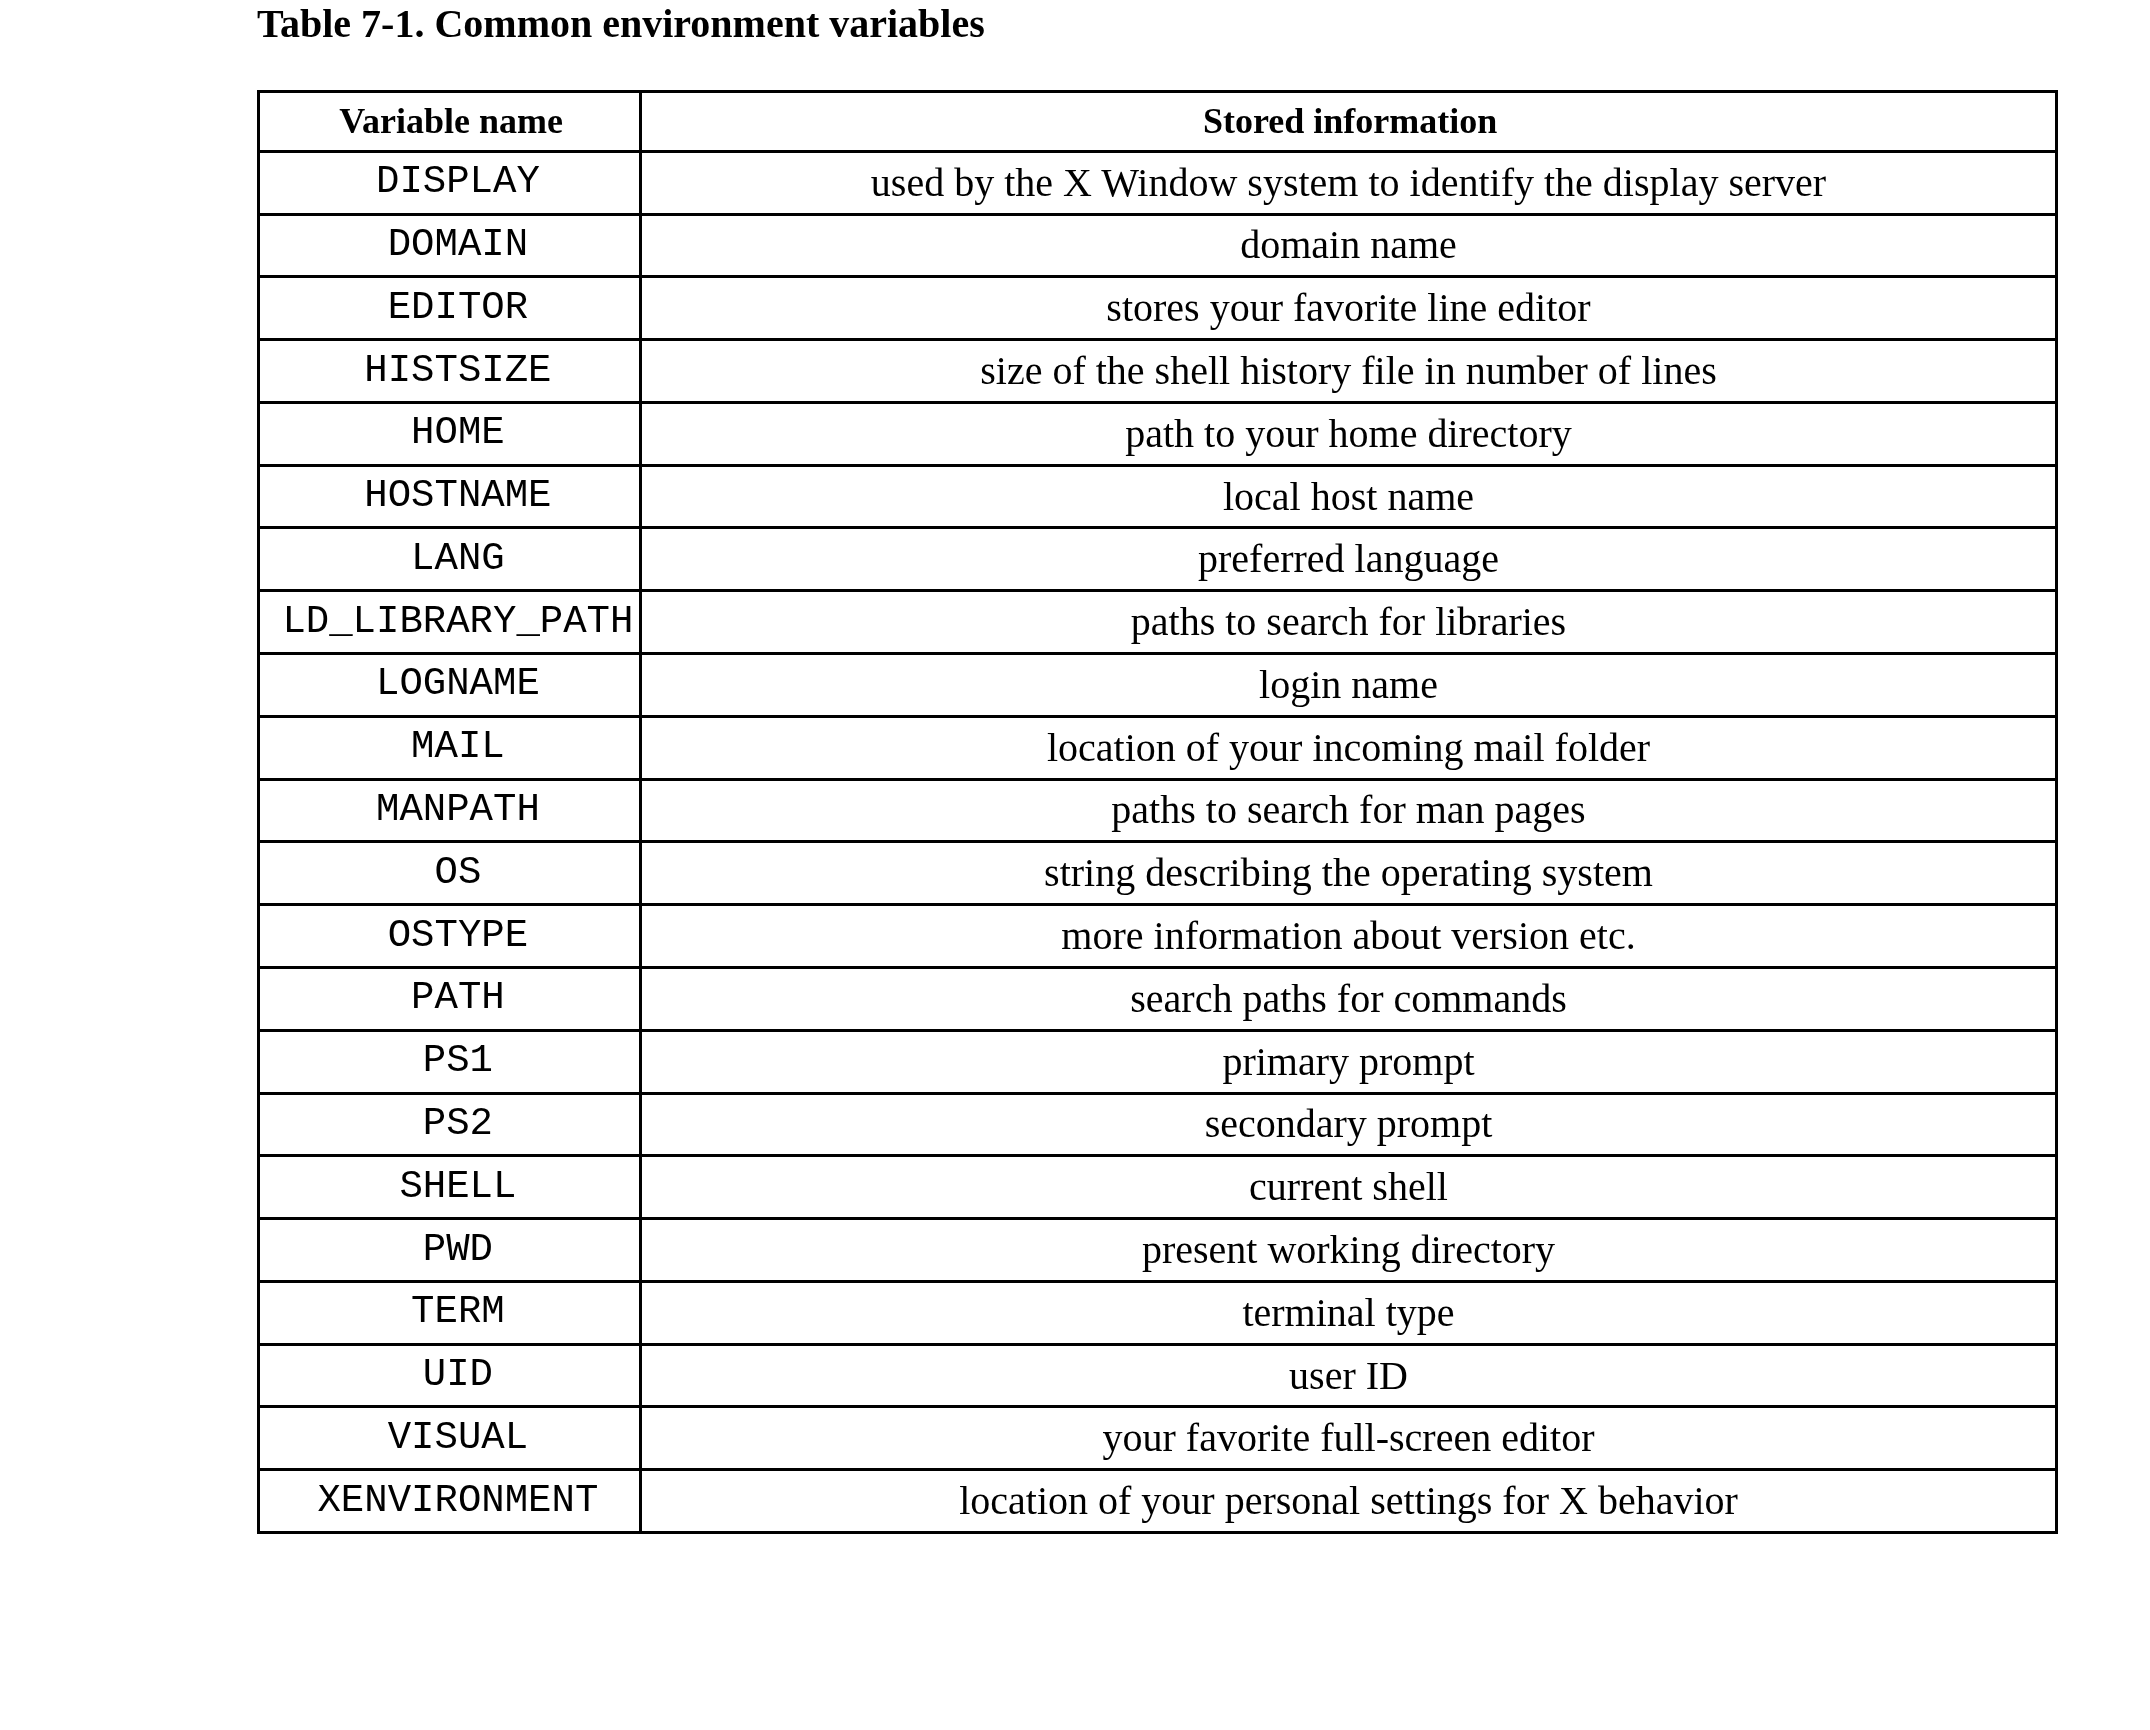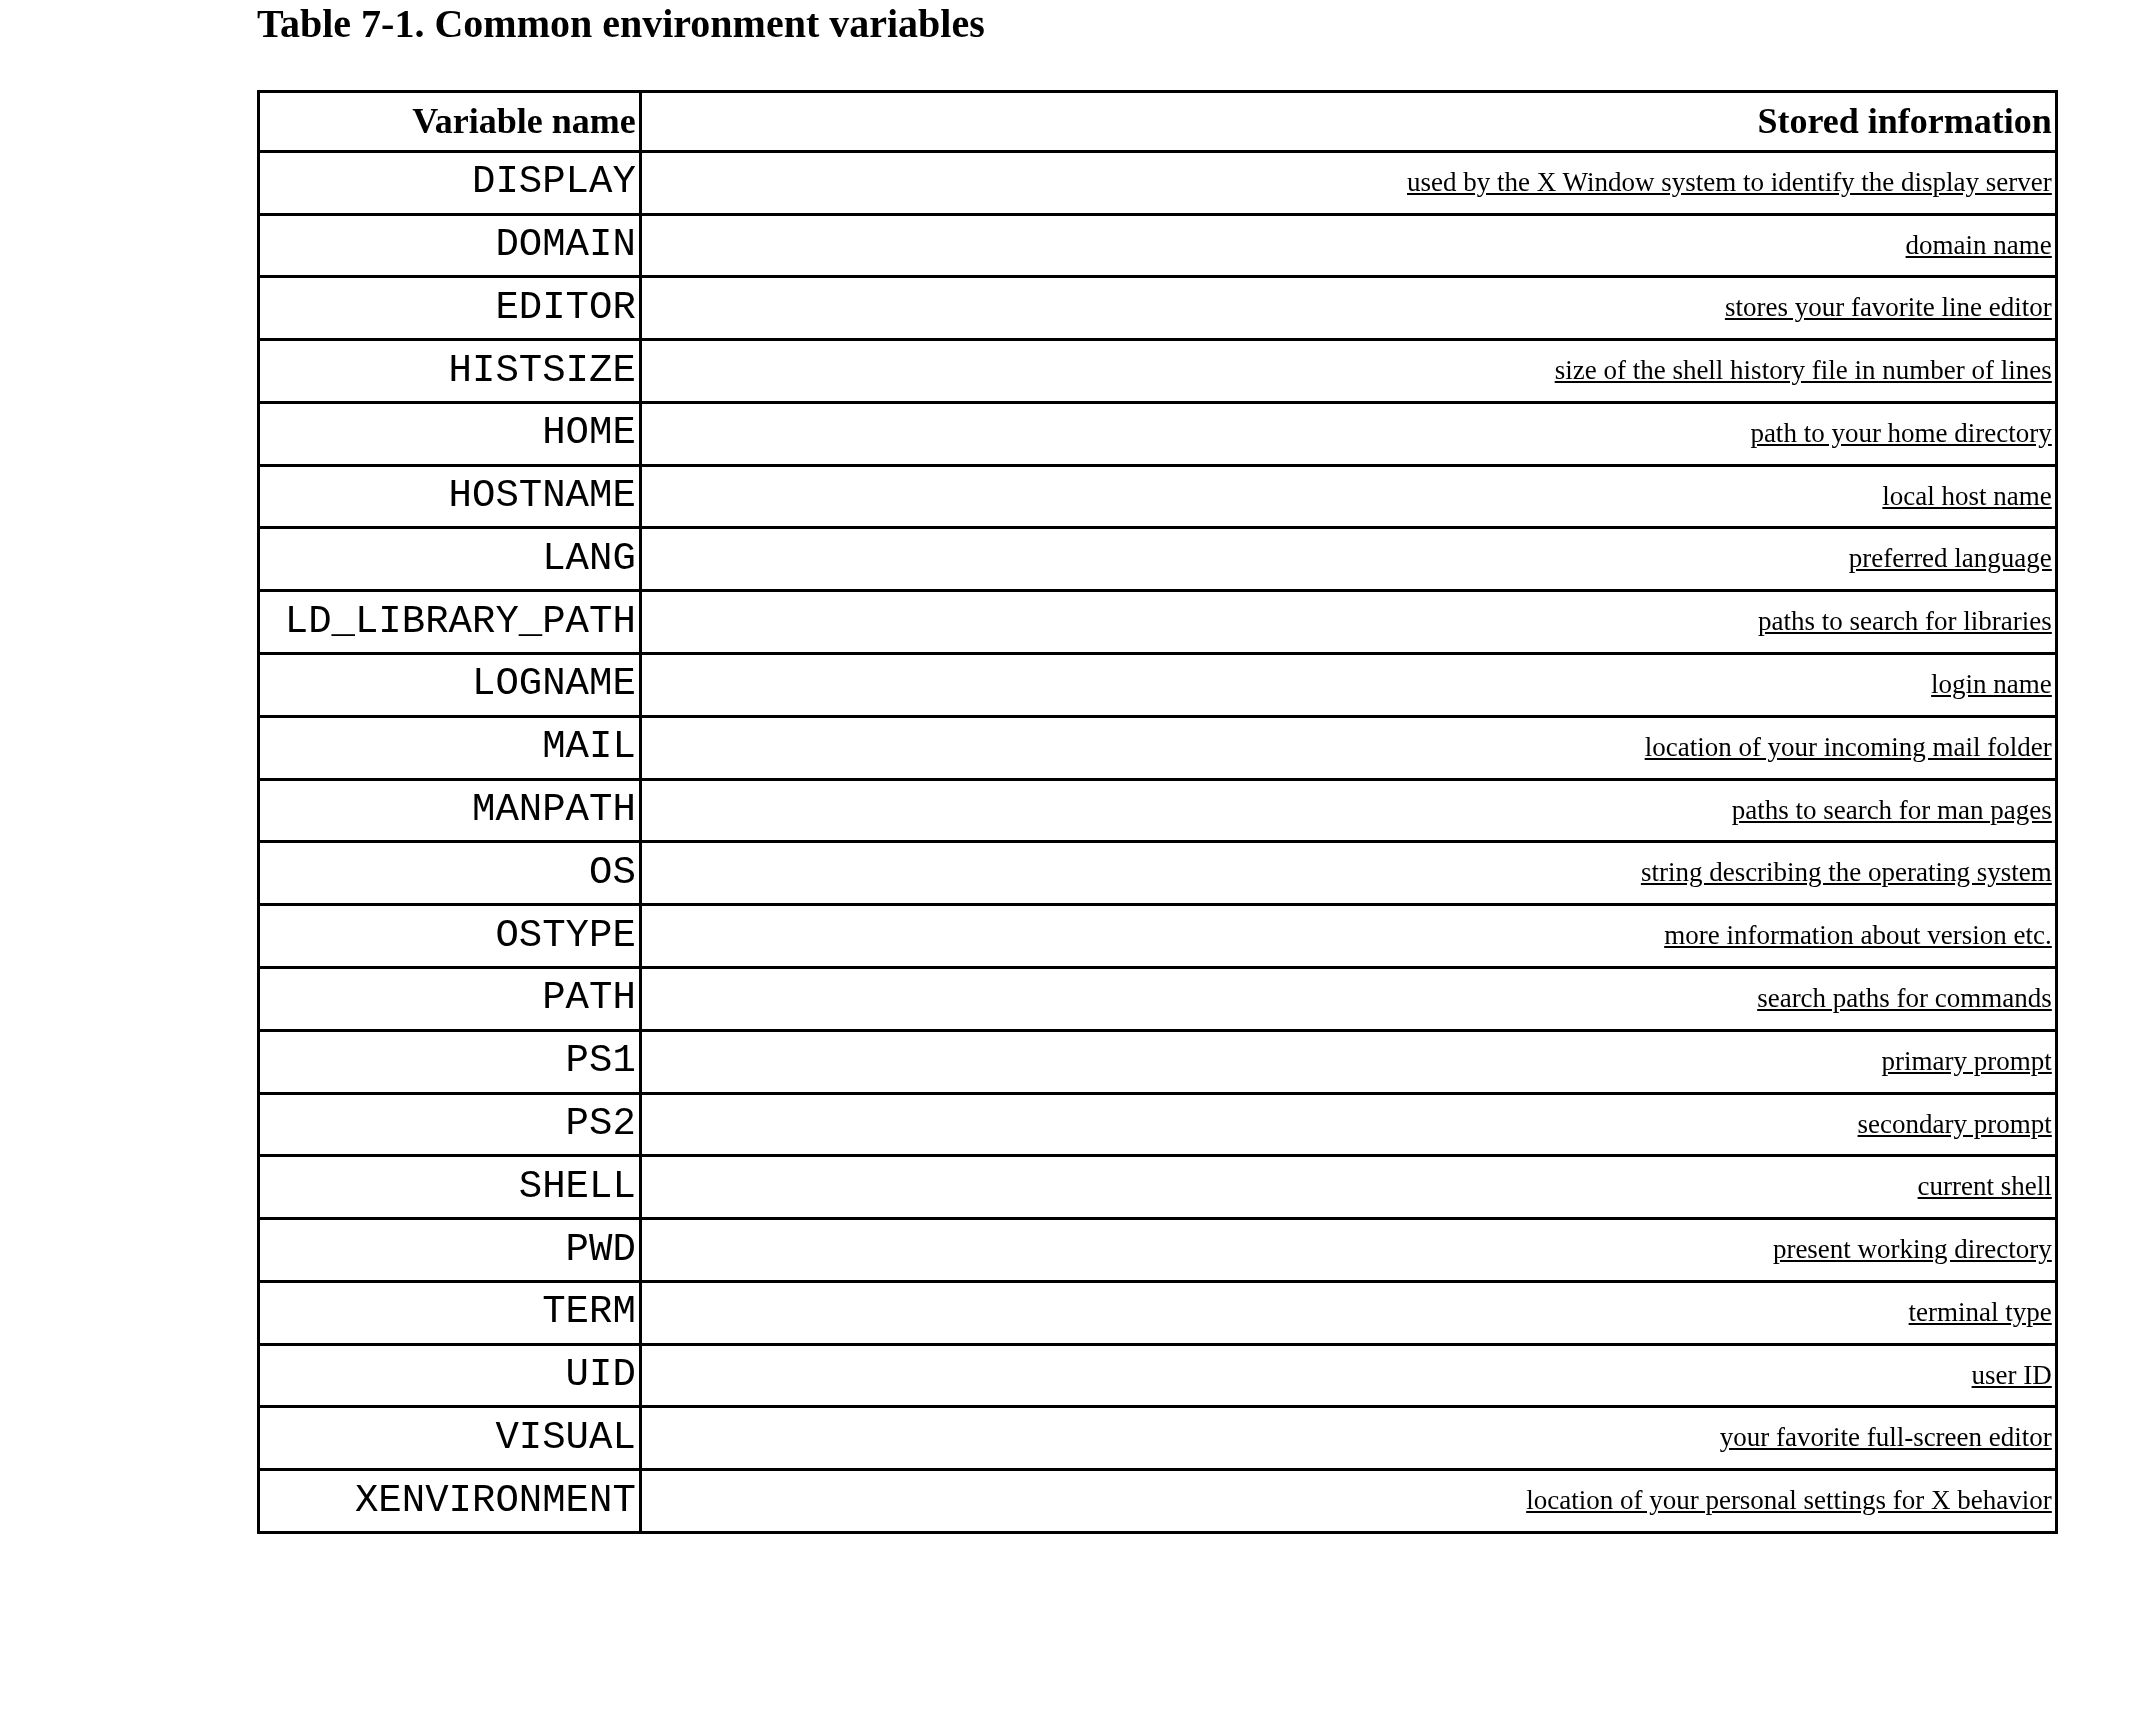--- a/index.html
+++ b/index.html
@@ -34,21 +34,21 @@
     table-layout: fixed;
     width: 1801px;
     margin-top: 42px;
     border: 3.2px solid #000000;
   }
   col.c-var  { width: 382px; }
   .env-table th,
   .env-table td {
     border: 3.2px solid #000000;
     vertical-align: middle;
-    text-align: right;
+    text-align: center;
     padding: 4.9px 3.2px 4.9px 3.2px;
     overflow: hidden;
   }
   .env-table th {
     font-family: "Liberation Serif", serif;
     font-weight: bold;
     font-size: 36px;
     height: 47px;
     padding-left: 6.5px;
     white-space: nowrap;
@@ -58,23 +58,22 @@
   }
   td.var-name {
     font-family: "Liberation Mono", monospace;
     font-size: 39px;
     line-height: 1.1;
     white-space: nowrap;
     padding-left: 20px;
   }
   td.var-desc {
     font-family: "Liberation Serif", serif;
-    font-size: 27px;
+    font-size: 40px;
     line-height: 1.25;
-    text-decoration: underline;
   }
   td.var-desc .b {
     font-weight: bold;
   }
 </style>
 </head>
 <body>
 
 <div class="page">
 

